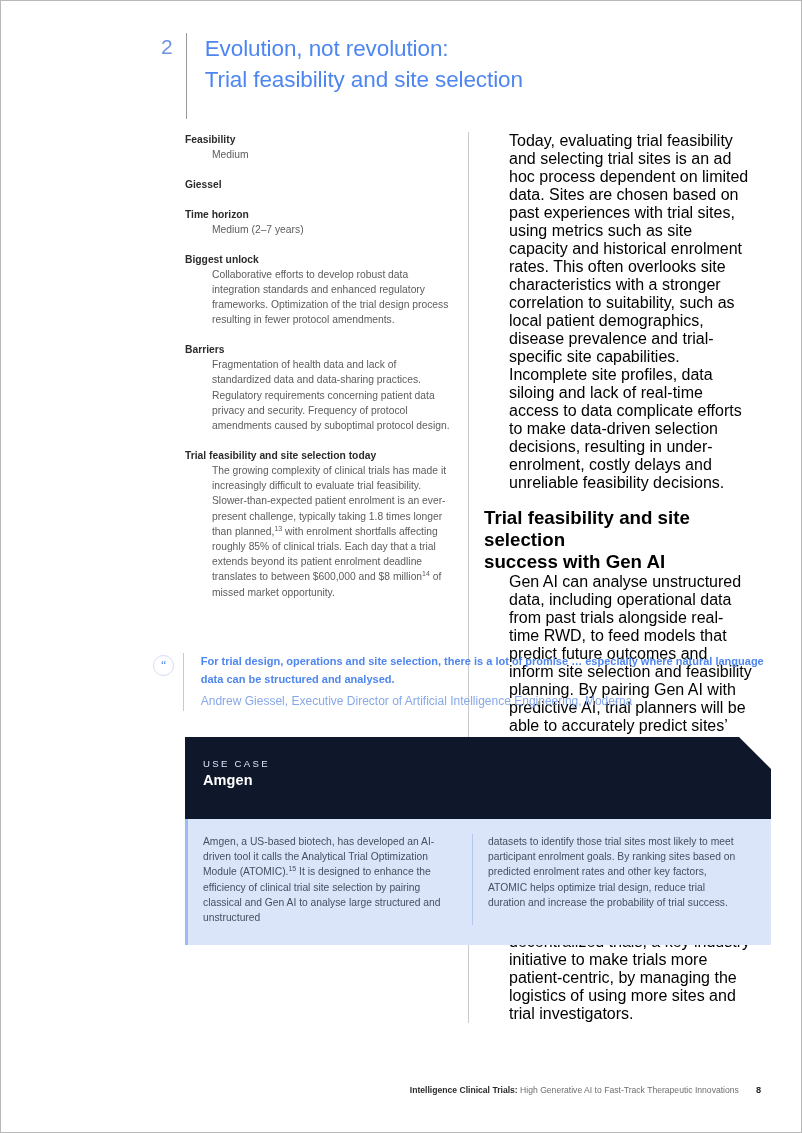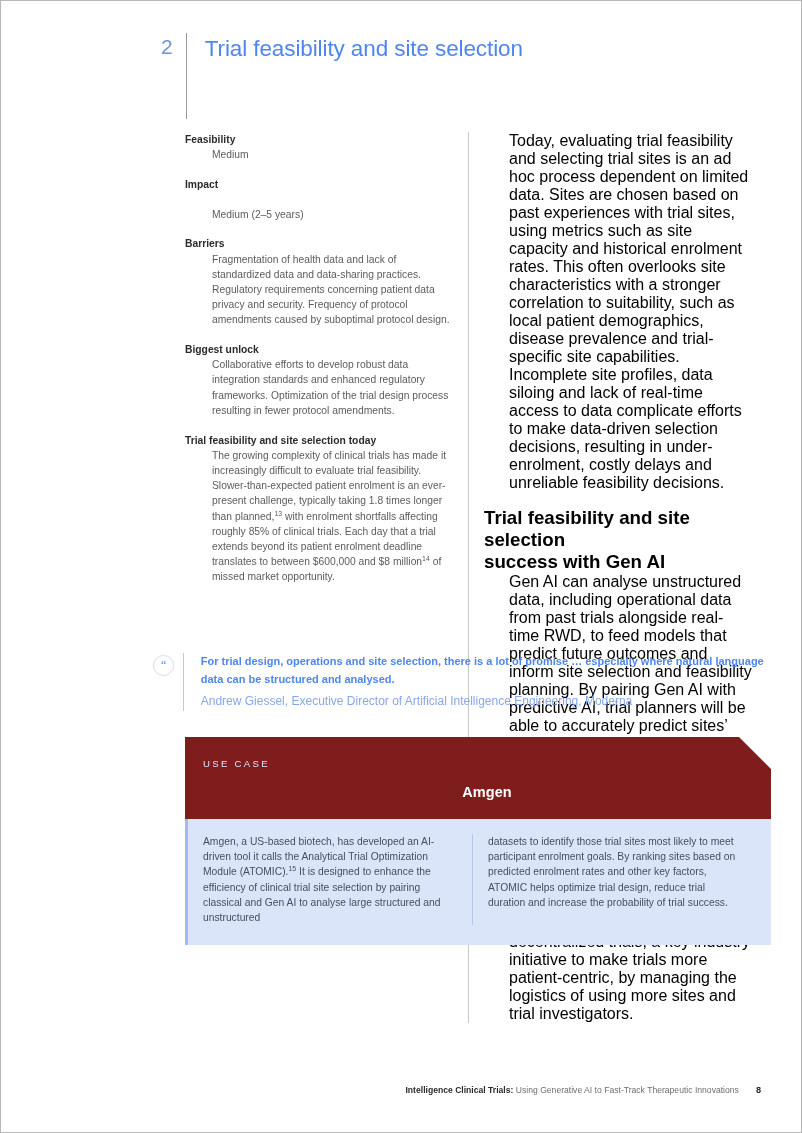--- a/index.html
+++ b/index.html
@@ -128,37 +128,36 @@
   
   .usecase {
     position: absolute;
     left: 184px;
     top: 736px;
     width: 586px;
   }
   .uc-head {
     position: relative;
     height: 82px;
-    background: #7f1d1d;
+    background: #0f172a;
     clip-path: polygon(0 0, calc(100% - 32px) 0, 100% 32px, 100% 100%, 0 100%);
     padding: 21px 0 0 18px;
   }
   .uc-kicker {
     font-size: 9.6px;
     letter-spacing: 2.3px;
     color: #dbe6fd;
     font-weight: 400;
   }
   .uc-name {
-    margin-top: 15px;
+    margin-top: 3px;
     font-size: 14.5px;
     color: #ffffff;
     font-weight: bold;
     letter-spacing: 0.1px;
-    text-align: center;
   }
   .uc-body {
     background: #dbe5fa;
     border-left: 3px solid #9dbcf5;
     padding: 15px 0 20px 0;
     display: flex;
   }
   .uc-col-l { width: 284px; padding: 0 14px 0 15px; }
   .uc-div   { width: 1px; background: #b4c6ea; align-self: stretch; }
   .uc-col-r { width: 284px; padding: 0 14px 0 15px; }
@@ -190,49 +189,51 @@
 </style>
 </head>
 <body>
 
 <div class="page">
 
   <div class="section-head">
     <div class="section-num">2</div>
     <div class="section-rule"></div>
     <div class="section-title">
+      <span class="l1">Evolution, not revolution:</span>
       <span class="l2">Trial feasibility and site selection</span>
     </div>
   </div>
 
   <div class="cols">
 
     <div class="col-left">
 
       <div class="blk">
         <h3>Feasibility</h3>
         <p>Medium</p>
       </div>
 
       <div class="blk">
-        <h3>Impact</h3>
-      </div>
-
-      <div class="blk">
-        <p>Medium (2–5 years)</p>
+        <h3>Giessel</h3>
+      </div>
+
+      <div class="blk">
+        <h3>Time horizon</h3>
+        <p>Medium (2–7 years)</p>
+      </div>
+
+      <div class="blk">
+        <h3>Biggest unlock</h3>
+        <p>Collaborative efforts to develop robust data integration standards and enhanced regulatory frameworks. Optimization of the trial design process resulting in fewer protocol amendments.</p>
       </div>
 
       <div class="blk">
         <h3>Barriers</h3>
         <p>Fragmentation of health data and lack of standardized data and data-sharing practices. Regulatory requirements concerning patient data privacy and security. Frequency of protocol amendments caused by suboptimal protocol design.</p>
-      </div>
-
-      <div class="blk">
-        <h3>Biggest unlock</h3>
-        <p>Collaborative efforts to develop robust data integration standards and enhanced regulatory frameworks. Optimization of the trial design process resulting in fewer protocol amendments.</p>
       </div>
 
       <div class="blk">
         <h3>Trial feasibility and site selection today</h3>
         <p><span>The growing complexity of clinical trials has made it increasingly difficult to evaluate trial feasibility. Slower-than-expected patient enrolment is an ever-present challenge, typically taking 1.8 times longer than planned,</span><sup>13</sup><span> with enrolment shortfalls affecting roughly 85% of clinical trials. Each day that a trial extends beyond its patient enrolment deadline translates to between $600,000 and $8 million</span><sup>14</sup><span> of missed market opportunity.</span></p>
       </div>
 
     </div>
 
     <div class="col-div"></div>
@@ -269,16 +270,16 @@
         <p><span>Amgen, a US-based biotech, has developed an AI-driven tool it calls the Analytical Trial Optimization Module (ATOMIC).</span><sup>15</sup><span> It is designed to enhance the efficiency of clinical trial site selection by pairing classical and Gen AI to analyse large structured and unstructured</span></p>
       </div>
       <div class="uc-div"></div>
       <div class="uc-col-r">
         <p>datasets to identify those trial sites most likely to meet participant enrolment goals. By ranking sites based on predicted enrolment rates and other key factors, ATOMIC helps optimize trial design, reduce trial duration and increase the probability of trial success.</p>
       </div>
     </div>
   </div>
 
   <div class="footer">
-    <b>Intelligence Clinical Trials:</b><span> Using Generative AI to Fast-Track Therapeutic Innovations</span><span class="pagenum">8</span>
+    <b>Intelligence Clinical Trials:</b><span> High Generative AI to Fast-Track Therapeutic Innovations</span><span class="pagenum">8</span>
   </div>
 
 </div>
 
 </body></html>

